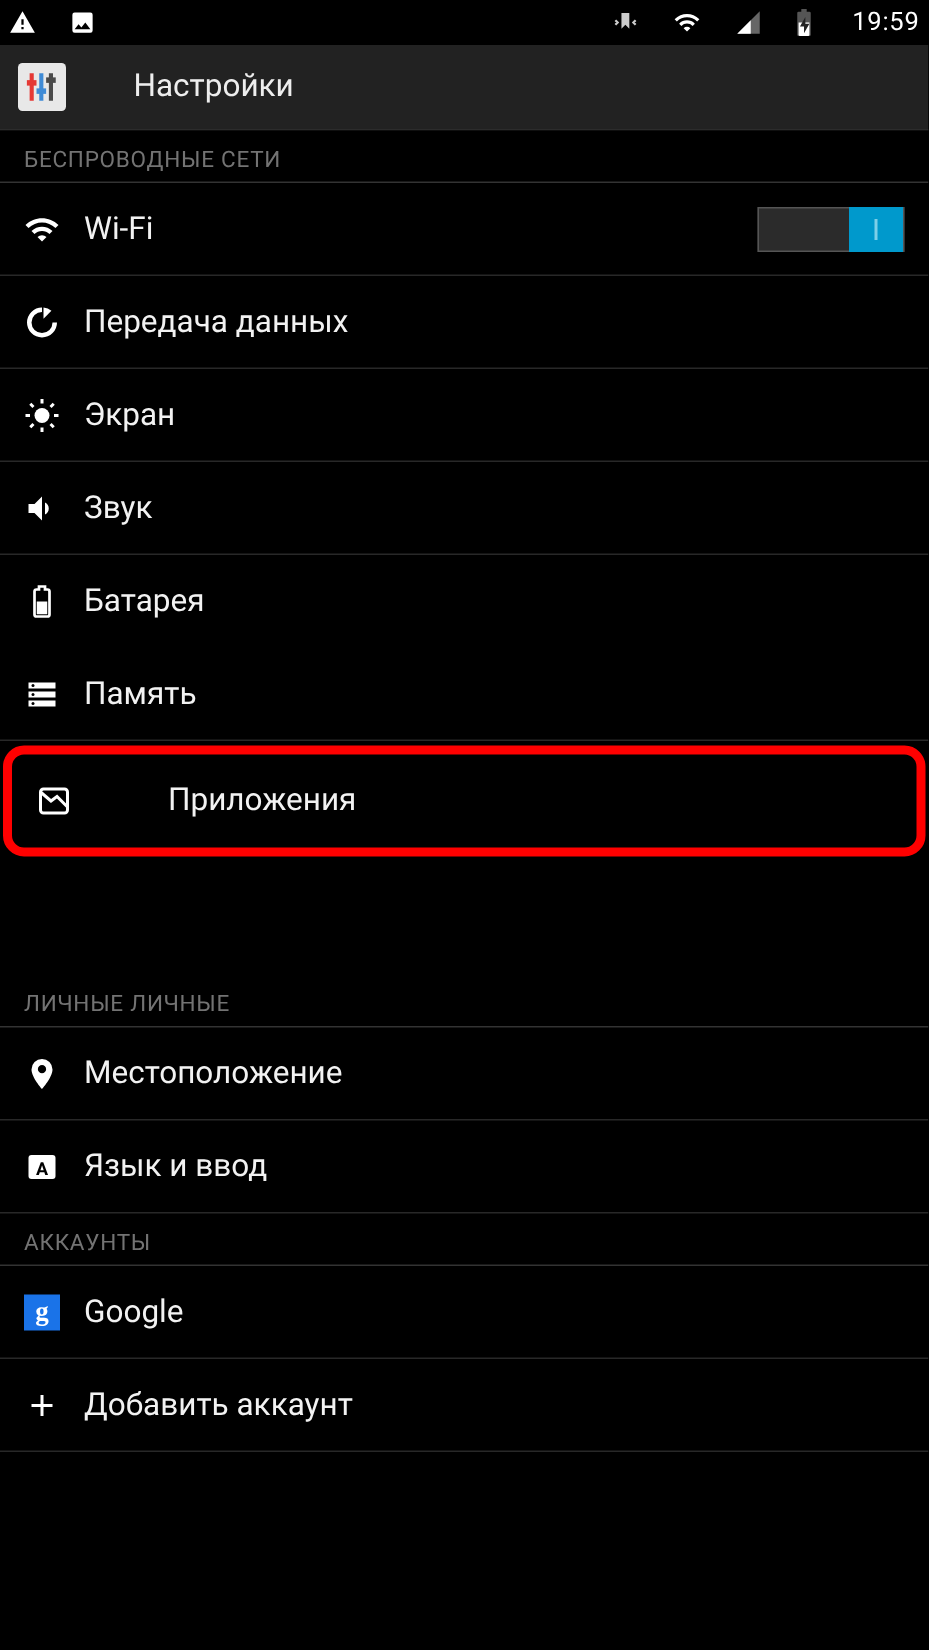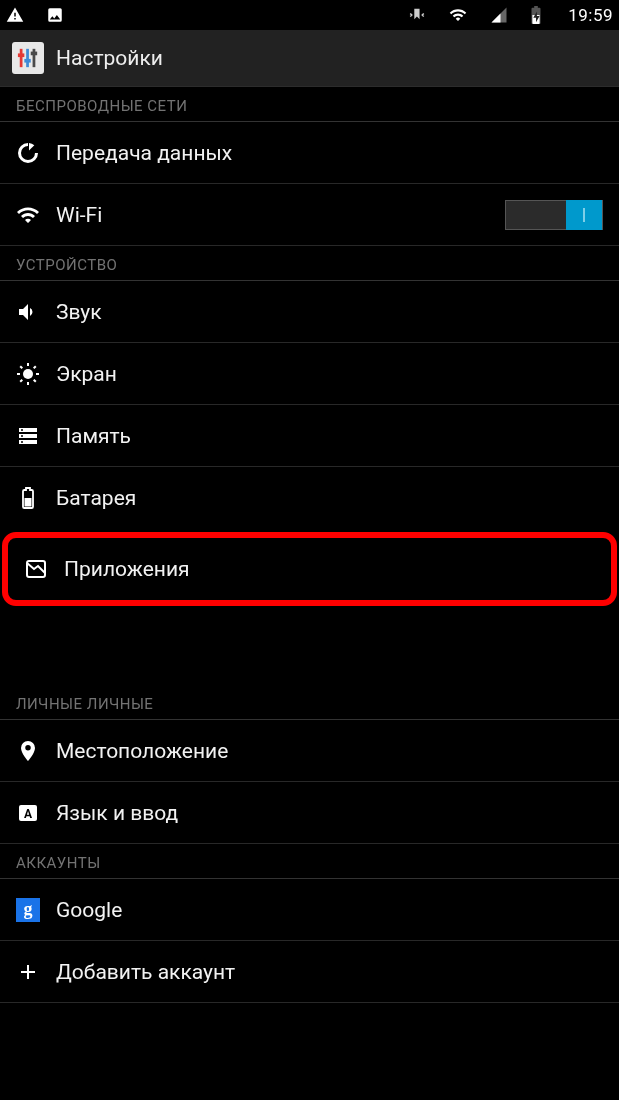--- a/index.html
+++ b/index.html
@@ -38,21 +38,21 @@
     border-bottom: 1px solid #2c2c2c;
   }
   .app-icon {
     width: 32px; height: 32px;
     background: #e8e8e8;
     border-radius: 3px;
     display: flex; align-items: center; justify-content: center;
     margin-right: 12px;
   }
   .app-icon svg { display:block; }
-  .action-title { font-size: 21px; color: #eeeeee; font-weight: 400; }
+  .action-title { font-size: 21px; color: #eeeeee; font-weight: 400; margin-left: 33px; }
 
   
   .content { background: #000; }
 
   .section-header {
     padding: 10px 16px 6px 16px;
     color: #737373;
     font-size: 15px;
     letter-spacing: 0.5px;
     border-bottom: 1px solid #333;
@@ -111,20 +111,21 @@
 
   
   .highlight-wrap {
     border: 6px solid #ff0000;
     border-radius: 14px;
     margin: 3px 2px;
   }
   .highlight-wrap .list-item {
     height: 62px;
     border-bottom: none;
+    gap: 48px;
   }
   .spacer {
     height: 76px;
     border-bottom: none;
   }
 
   .google-icon {
     width: 24px; height: 24px;
     background: #1a73e8;
     display:flex;align-items:center;justify-content:center;
@@ -193,50 +194,40 @@
   <div class="action-title">Настройки</div>
 </div>
 
 <div class="content">
 
   <div class="section-header">БЕСПРОВОДНЫЕ СЕТИ</div>
 
   <div class="list-item">
     <span class="item-icon">
       <svg width="24" height="24" viewBox="0 0 24 24" fill="#fff">
-          <path d="M12 2a10 10 0 1 0 10 10h-3a7 7 0 1 1-7-7V2z"></path>
-          <path d="M13 2v7.5l5.3-5.3A9.96 9.96 0 0 0 13 2z"></path>
-        </svg>
-    </span>
-    <span class="item-label">Передача данных</span>
-  </div>
-
-  <div class="list-item">
-    <span class="item-icon">
-      <svg width="24" height="24" viewBox="0 0 24 24" fill="#fff">
           <path d="M1 9l2 2c4.97-4.97 13.03-4.97 18 0l2-2C16.93 2.93 7.07 2.93 1 9zm8 8l3 3 3-3a4.24 4.24 0 0 0-6 0zm-4-4l2 2a7.07 7.07 0 0 1 10 0l2-2C15.14 9.14 8.86 9.14 5 13z"></path>
         </svg>
     </span>
     <span class="item-label">Wi-Fi</span>
     <div class="switch">
       <div class="knob"></div>
     </div>
   </div>
 
-
-  <div class="section-header">УСТРОЙСТВО</div>
-
-  <div class="list-item">
-    <span class="item-icon">
-      <svg width="24" height="24" viewBox="0 0 24 24" fill="#fff">
-          <path d="M3 9v6h4l5 5V4L7 9H3zm13.5 3a4.5 4.5 0 0 0-2.5-4v8a4.5 4.5 0 0 0 2.5-4z"></path>
-        </svg>
-    </span>
-    <span class="item-label">Звук</span>
-  </div>
+  <div class="list-item">
+    <span class="item-icon">
+      <svg width="24" height="24" viewBox="0 0 24 24" fill="#fff">
+          <path d="M12 2a10 10 0 1 0 10 10h-3a7 7 0 1 1-7-7V2z"></path>
+          <path d="M13 2v7.5l5.3-5.3A9.96 9.96 0 0 0 13 2z"></path>
+        </svg>
+    </span>
+    <span class="item-label">Передача данных</span>
+  </div>
+
+
 
   <div class="list-item">
     <span class="item-icon">
       <svg width="24" height="24" viewBox="0 0 24 24" fill="#fff">
           <circle cx="12" cy="12" r="5"></circle>
           <g stroke="#fff" stroke-width="2">
             <line x1="12" y1="1" x2="12" y2="4"></line>
             <line x1="12" y1="20" x2="12" y2="23"></line>
             <line x1="4.2" y1="4.2" x2="6.3" y2="6.3"></line>
             <line x1="17.7" y1="17.7" x2="19.8" y2="19.8"></line>
@@ -246,39 +237,48 @@
             <line x1="17.7" y1="6.3" x2="19.8" y2="4.2"></line>
           </g>
         </svg>
     </span>
     <span class="item-label">Экран</span>
   </div>
 
   <div class="list-item">
     <span class="item-icon">
       <svg width="24" height="24" viewBox="0 0 24 24" fill="#fff">
+          <path d="M3 9v6h4l5 5V4L7 9H3zm13.5 3a4.5 4.5 0 0 0-2.5-4v8a4.5 4.5 0 0 0 2.5-4z"></path>
+        </svg>
+    </span>
+    <span class="item-label">Звук</span>
+  </div>
+
+  <div class="list-item no-border">
+    <span class="item-icon">
+      <svg width="24" height="24" viewBox="0 0 24 24" fill="#fff">
+          <path d="M15.67 4H14V2h-4v2H8.33A1.33 1.33 0 0 0 7 5.33v15.34C7 21.4 7.6 22 8.33 22h7.34c.73 0 1.33-.6 1.33-1.33V5.33C17 4.6 16.4 4 15.67 4z" fill="none" stroke="#fff" stroke-width="1.8"></path>
+          <rect x="8.5" y="12" width="7" height="8.5" fill="#fff"></rect>
+        </svg>
+    </span>
+    <span class="item-label">Батарея</span>
+  </div>
+
+  <div class="list-item">
+    <span class="item-icon">
+      <svg width="24" height="24" viewBox="0 0 24 24" fill="#fff">
           <rect x="3" y="4" width="18" height="4"></rect>
           <rect x="3" y="10" width="18" height="4"></rect>
           <rect x="3" y="16" width="18" height="4"></rect>
           <circle cx="6" cy="6" r="1" fill="#000"></circle>
           <circle cx="6" cy="12" r="1" fill="#000"></circle>
           <circle cx="6" cy="18" r="1" fill="#000"></circle>
         </svg>
     </span>
     <span class="item-label">Память</span>
-  </div>
-
-  <div class="list-item no-border">
-    <span class="item-icon">
-      <svg width="24" height="24" viewBox="0 0 24 24" fill="#fff">
-          <path d="M15.67 4H14V2h-4v2H8.33A1.33 1.33 0 0 0 7 5.33v15.34C7 21.4 7.6 22 8.33 22h7.34c.73 0 1.33-.6 1.33-1.33V5.33C17 4.6 16.4 4 15.67 4z" fill="none" stroke="#fff" stroke-width="1.8"></path>
-          <rect x="8.5" y="12" width="7" height="8.5" fill="#fff"></rect>
-        </svg>
-    </span>
-    <span class="item-label">Батарея</span>
   </div>
 
   <div class="highlight-wrap">
     <div class="list-item">
       <span class="item-icon">
         <svg width="24" height="24" viewBox="0 0 24 24" fill="#fff">
             <rect x="3" y="4" width="18" height="16" rx="2" fill="none" stroke="#fff" stroke-width="2"></rect>
             <path d="M3 6l7 6 4-3 7 7" stroke="#fff" stroke-width="2" fill="none"></path>
           </svg>
       </span>

